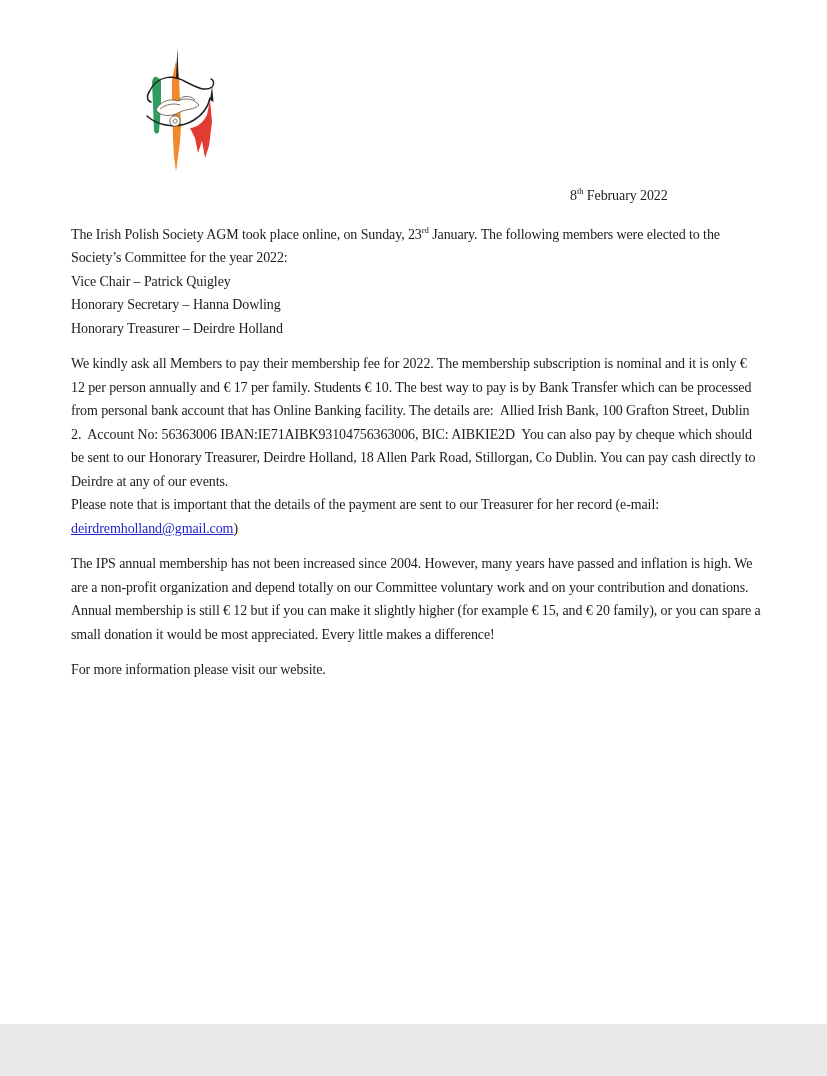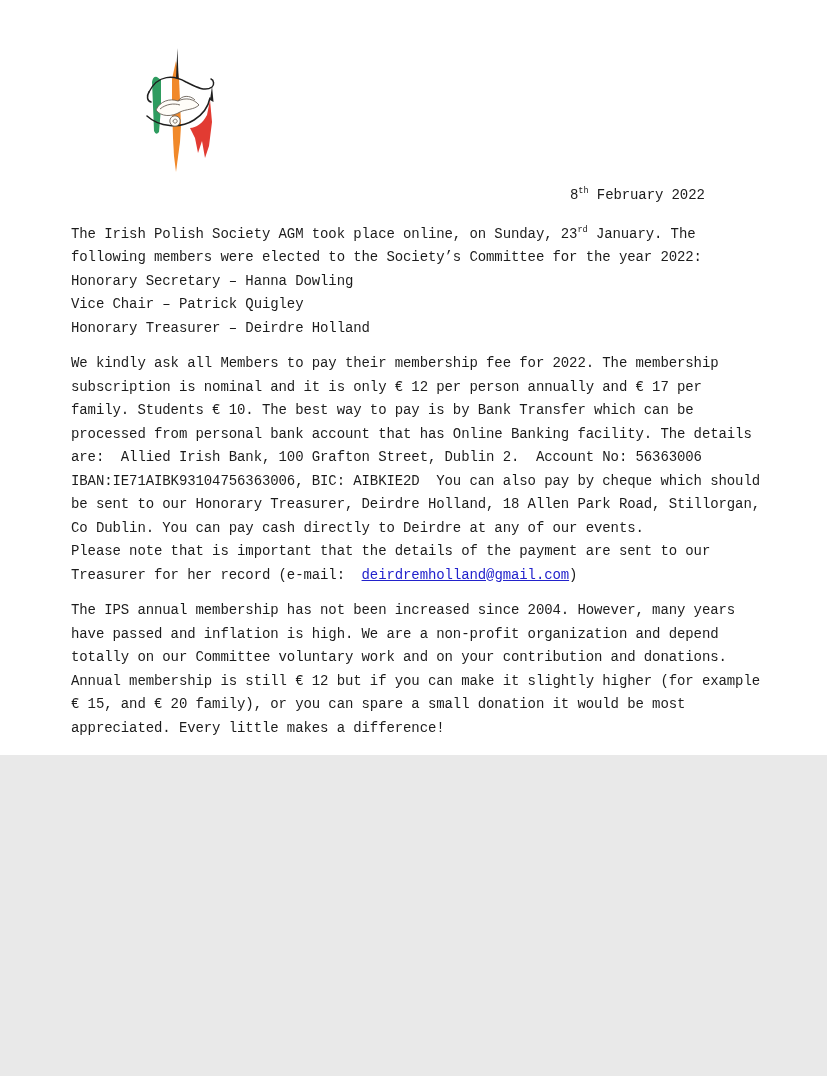--- a/index.html
+++ b/index.html
@@ -1,23 +1,23 @@
 <!DOCTYPE html>
 <html style="--link-color: #2222cc;"><head>
 <meta charset="utf-8">
 <style>
   html, body { margin: 0; padding: 0; background: #e9e9e9; }
   .page {
     position: relative;
     width: 827px;
-    height: 755px;
+    height: 1024px;
     margin: 0 auto;
     background: #ffffff;
     overflow: hidden;
-    font-family: Liberation Mono, monospace;
+    font-family: Liberation Serif, serif;
     color: #1c1c1c;
   }
   .logo {
     position: absolute;
     left: 146px;
     top: 46px;
     width: 70px;
     height: 130px;
   }
   .content {
@@ -93,22 +93,22 @@
         <path d="M27 75 C 28 72, 32 73, 31 76 C 30 78, 27 77, 27 75 Z" fill="none"></path>
       </g>
     </svg>
   </div>
 
   <div class="content">
     <div class="date-line"><span>8</span><sup>th</sup><span> February 2022</span></div>
     <div>
         <div class="para">
           <div class="line"><span>The Irish Polish Society AGM took place online, on Sunday, 23</span><sup>rd</sup><span> January. The following members were elected to the Society’s Committee for the year 2022:</span></div>
+          <div class="line"><span>Vice Chair – Patrick Quigley</span></div>
           <div class="line"><span>Honorary Secretary – Hanna Dowling</span></div>
-          <div class="line"><span>Vice Chair – Patrick Quigley</span></div>
           <div class="line"><span>Honorary Treasurer – Deirdre Holland</span></div>
         </div>
         <div class="para">
           <div class="line"><span>We kindly ask all Members to pay their membership fee for 2022. The membership subscription is nominal and it is only € 12 per person annually and € 17 per family. Students € 10. The best way to pay is by Bank Transfer which can be processed from personal bank account that has Online Banking facility. The details are:  Allied Irish Bank, 100 Grafton Street, Dublin 2.  Account No: 56363006 IBAN:IE71AIBK93104756363006, BIC: AIBKIE2D  You can also pay by cheque which should be sent to our Honorary Treasurer, Deirdre Holland, 18 Allen Park Road, Stillorgan, Co Dublin. You can pay cash directly to Deirdre at any of our events.</span></div>
           <div class="line"><span>Please note that is important that the details of the payment are sent to our Treasurer for her record (e-mail:  </span><a class="email-link" href="mailto:deirdremholland@gmail.com">deirdremholland@gmail.com</a><span>)</span></div>
         </div>
         <div class="para">
           <div class="line"><span>The IPS annual membership has not been increased since 2004. However, many years have passed and inflation is high. We are a non-profit organization and depend totally on our Committee voluntary work and on your contribution and donations. Annual membership is still € 12 but if you can make it slightly higher (for example € 15, and € 20 family), or you can spare a small donation it would be most appreciated. Every little makes a difference!</span></div>
         </div>
         <div class="para">

